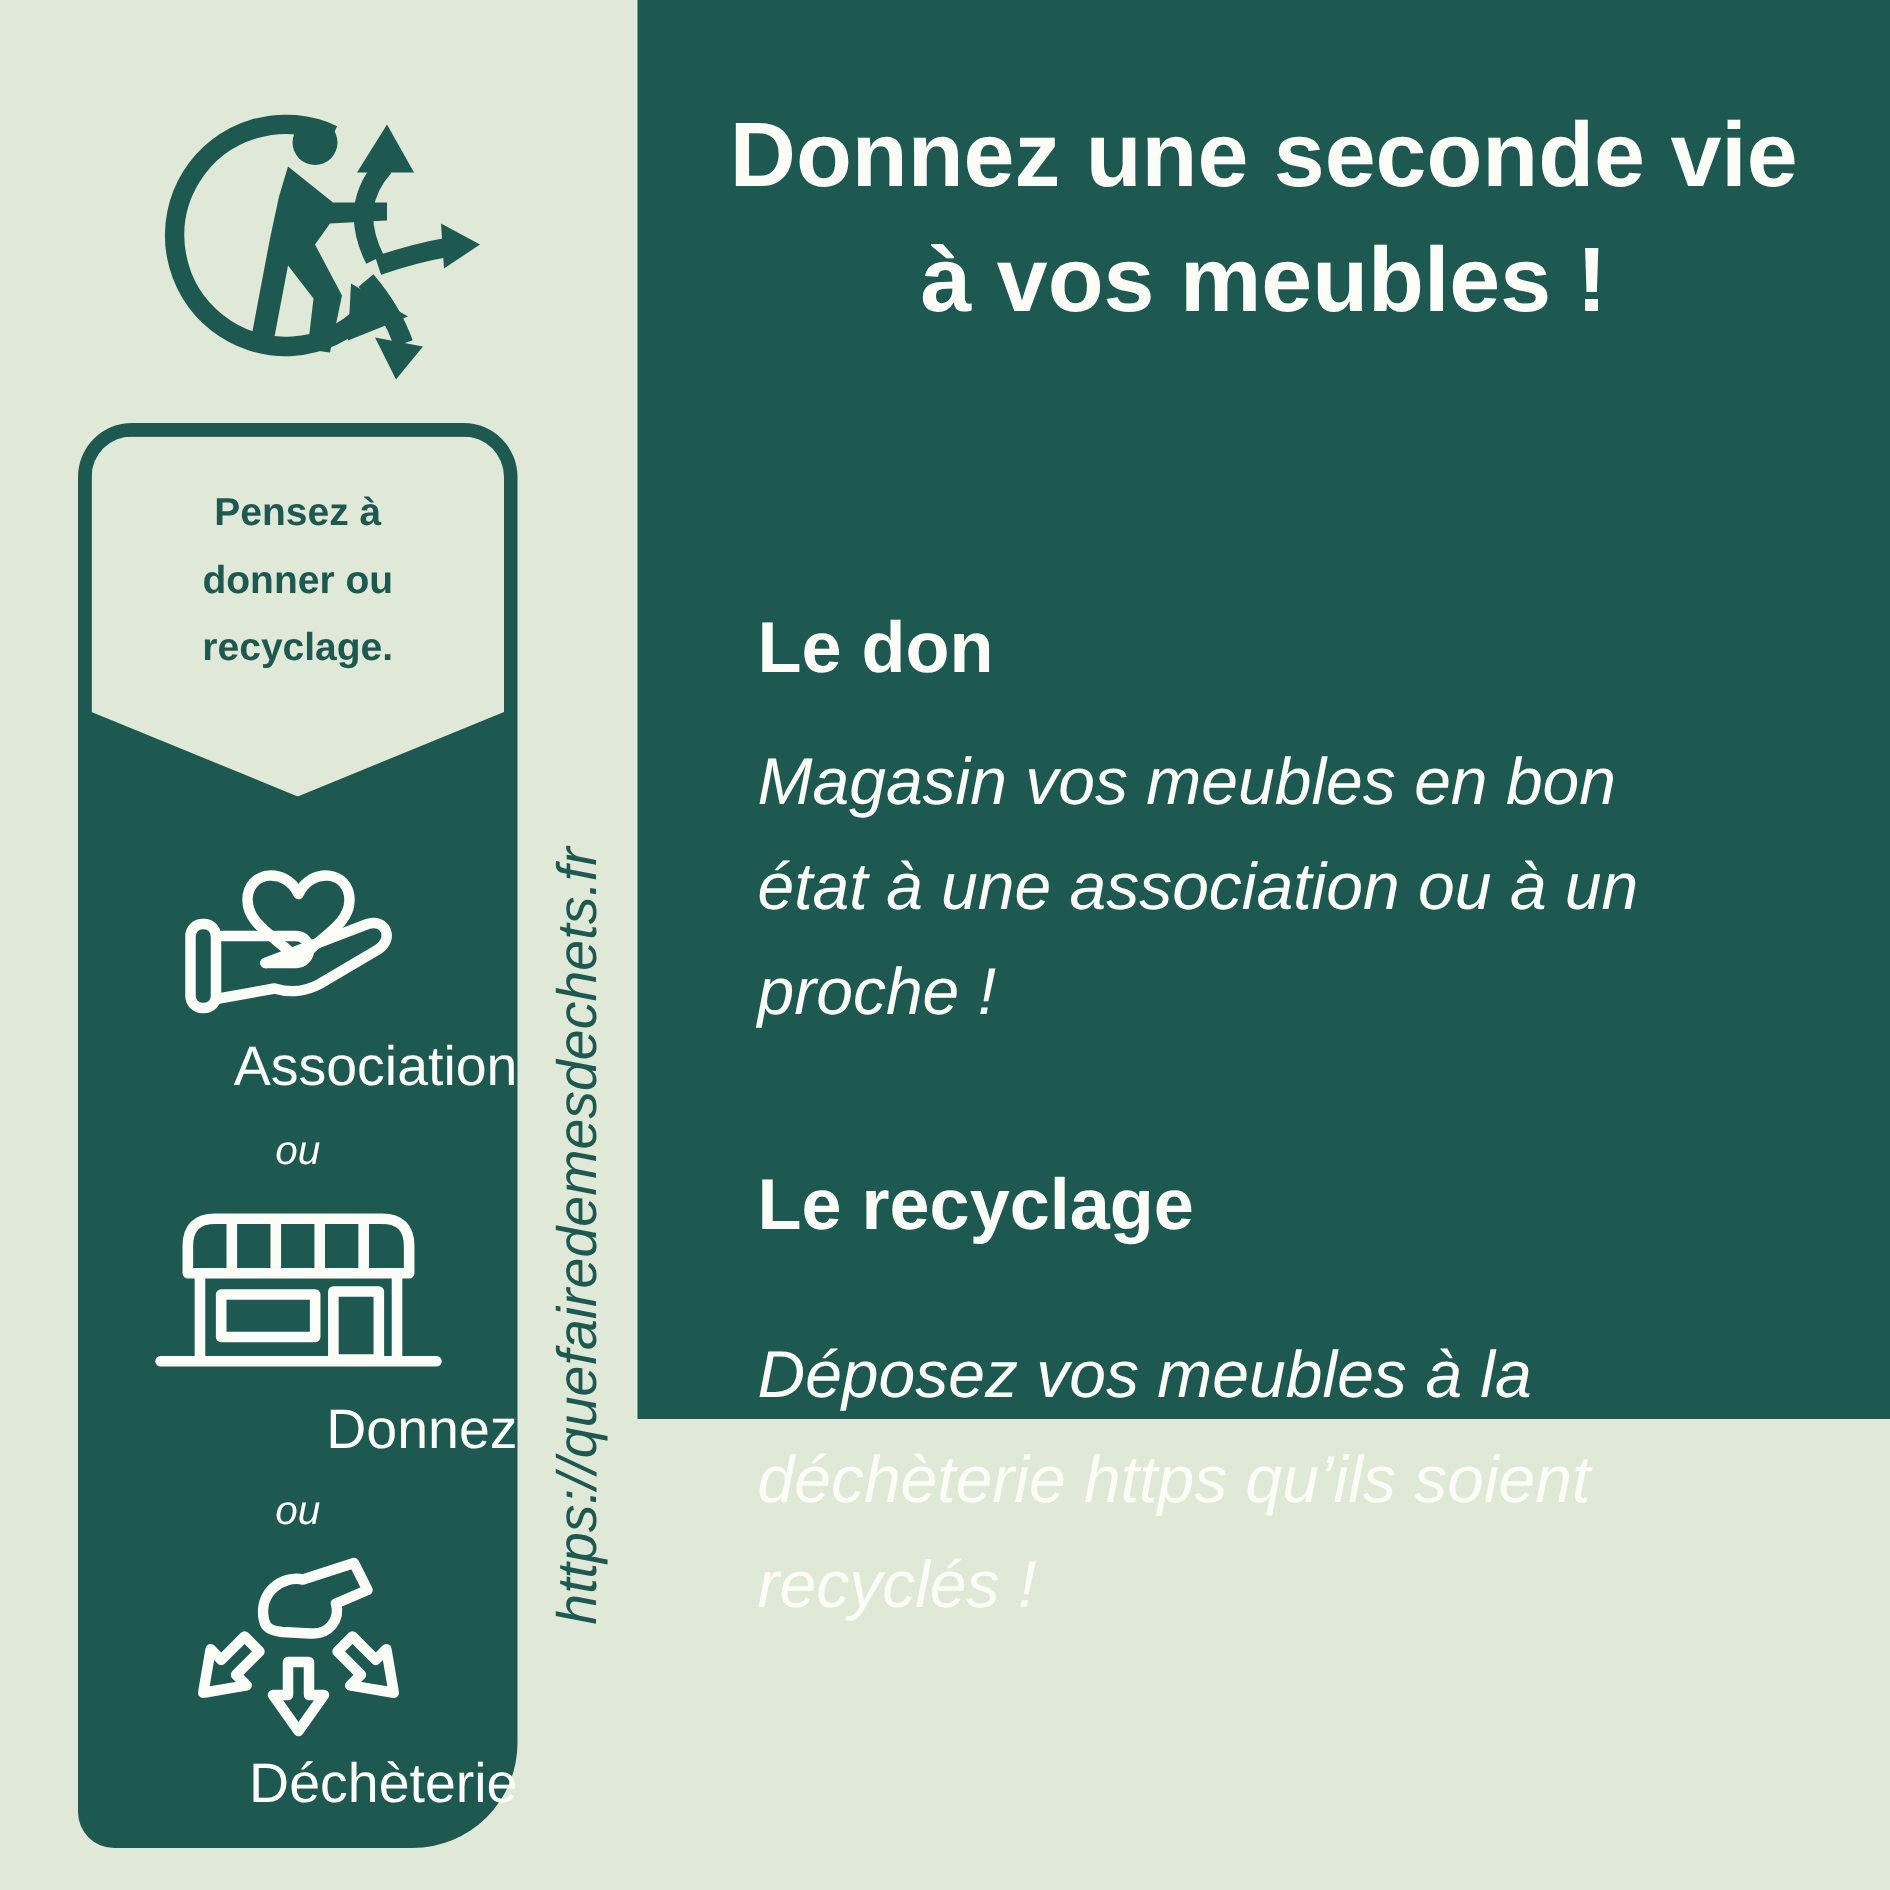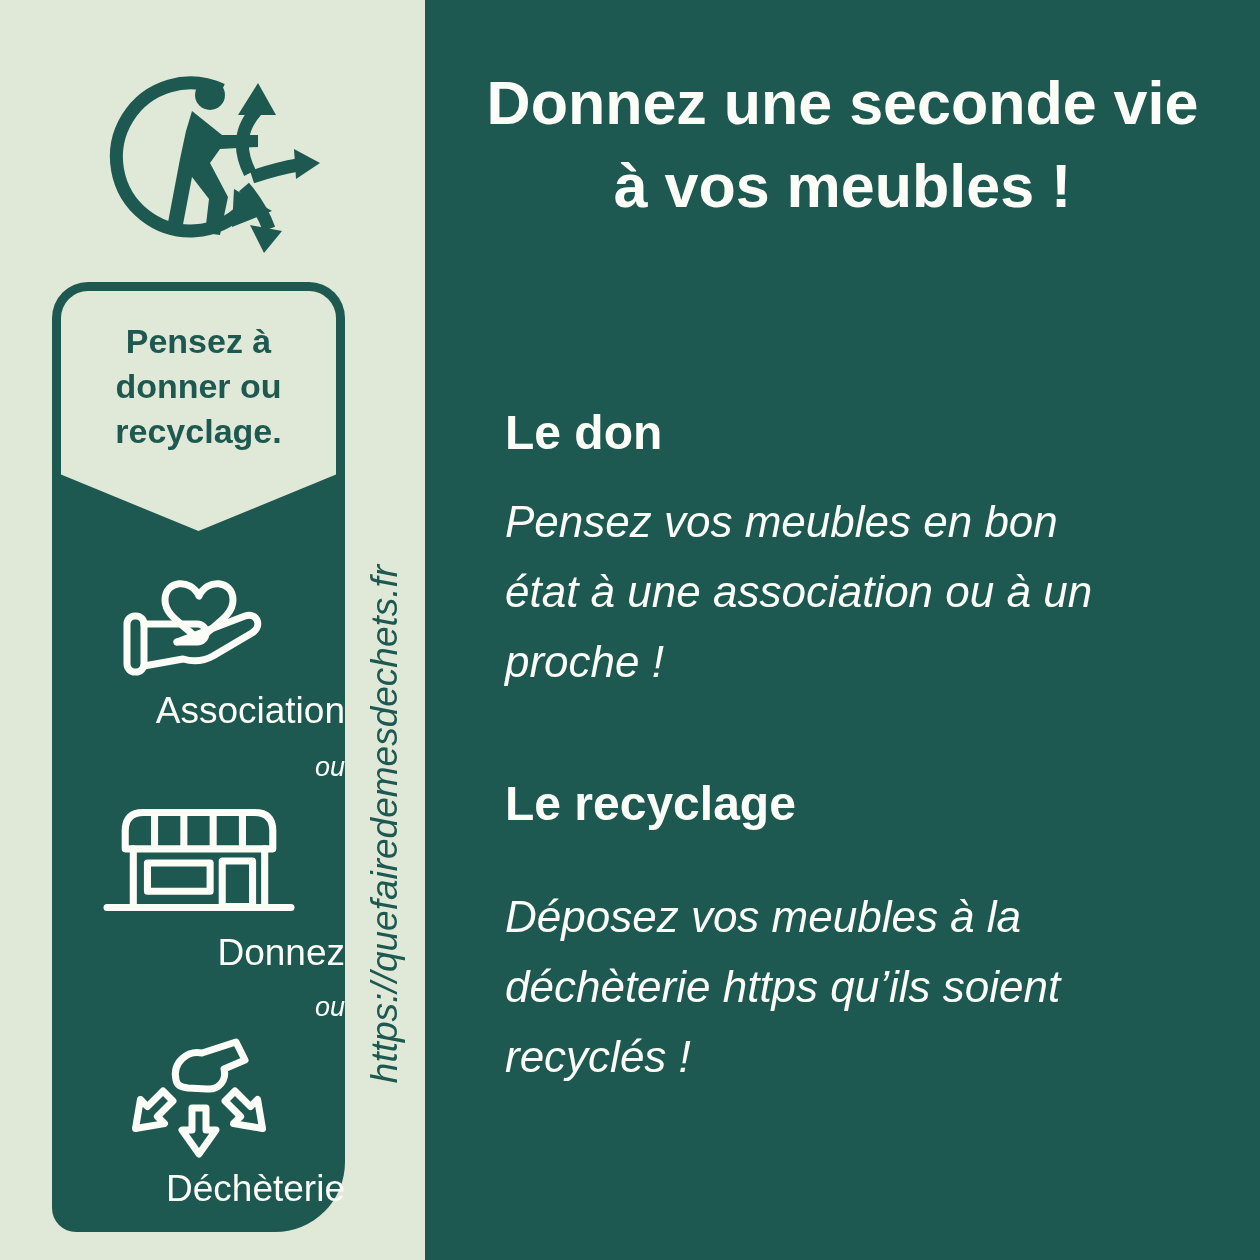--- a/index.html
+++ b/index.html
@@ -2,50 +2,50 @@
 <html style="--dark: #1E5951; --light: #E0E9D8; --white: #FBFDF6;"><head>
 <meta charset="utf-8">
 <style>
   :root { --dark:#1E5951; --light:#E0E9D8; --white:#FBFDF6; }
   * { margin:0; padding:0; box-sizing:border-box; }
   html,body { width:1260px; height:1260px; }
   .canvas { position:relative; width:1260px; height:1260px; background:var(--light);
             overflow:hidden; font-family:"Liberation Sans", sans-serif; }
 
   
-  .right-panel { position:absolute; left:425px; top:0; width:835px; height:1260px;
+  .right-panel { position:absolute; left:425px; top:0; width:835px; height:946px;
                  background:var(--dark); }
   .title { position:absolute; top:62px; left:0; width:100%; text-align:center;
            color:var(--white); font-weight:bold; font-size:61px; line-height:83px; }
   .section-heading { position:absolute; left:80px; color:var(--white);
                      font-weight:bold; font-size:48px; }
   .section-body { position:absolute; left:80px; color:var(--white);
                   font-style:italic; font-size:44px; line-height:70px; }
   #sec1-heading { top:405px; } #sec1-body { top:487px; }
   #sec2-heading { top:776px; } #sec2-body { top:882px; }
 
   
   .triman { position:absolute; left:88px; top:45px; width:235px; height:220px; }
 
   .ribbon { position:absolute; left:52px; top:282px; width:293px; height:950px;
             background:var(--dark); border-radius:36px 36px 70px 24px; }
   .ribbon-header { position:absolute; left:9px; top:9px; width:275px; height:240px;
                    background:var(--light); border-radius:27px 27px 0 0;
                    clip-path:polygon(0 0,100% 0,100% 76.5%,50% 100%,0 76.5%); }
   .badge-text { padding-top:28px; text-align:center; color:var(--dark);
-                font-weight:bold; font-size:34px; line-height:45px; }
+                font-weight:bold; font-size:26px; line-height:45px; }
 
   .ribbon-icon { position:absolute; left:50%; transform:translateX(-50%); }
   #icon-hand-heart { top:268px; width:160px; height:140px; }
   #icon-store      { top:520px; width:192px; height:122px; }
   #icon-sorting    { top:754px; width:150px; height:150px; }
   .option-label { position:absolute; left:0; width:100%; text-align:right;
                   color:var(--white); font-weight:normal; font-size:37px; }
   #label-association { top:408px; } #label-magasin { top:650px; } #label-decheterie { top:886px; }
-  .option-sep { position:absolute; left:0; width:100%; text-align:right;
+  .option-sep { position:absolute; left:0; width:100%; text-align:center;
                 color:var(--white); font-style:italic; font-size:27px; }
   #sep1 { top:470px; } #sep2 { top:710px; }
 
   .url-strip { position:absolute; left:345px; top:0; width:80px; height:1260px; }
   .url-text { position:absolute; left:40px; top:824px;
               transform:translate(-50%,-50%) rotate(-90deg); white-space:nowrap;
               color:var(--dark); font-style:italic; font-size:37px; }
 
   .icon-stroke { stroke:var(--white); stroke-width:7; fill:none;
                  stroke-linejoin:round; stroke-linecap:round; }
@@ -131,21 +131,21 @@
   </div>
 
   <div class="right-panel">
     <div class="title">
       <div>Donnez une seconde vie</div>
       <div>à vos meubles !</div>
     </div>
 
     <div id="sec1-heading" class="section-heading">Le don</div>
     <div id="sec1-body" class="section-body">
-      <div>Pensez vos meubles en bon</div>
+      <div>Magasin vos meubles en bon</div>
       <div>état à une association ou à un</div>
       <div>proche !</div>
     </div>
 
     <div id="sec2-heading" class="section-heading">Le recyclage</div>
     <div id="sec2-body" class="section-body">
       <div>Déposez vos meubles à la</div>
       <div>déchèterie https qu’ils soient</div>
       <div>recyclés !</div>
     </div>

